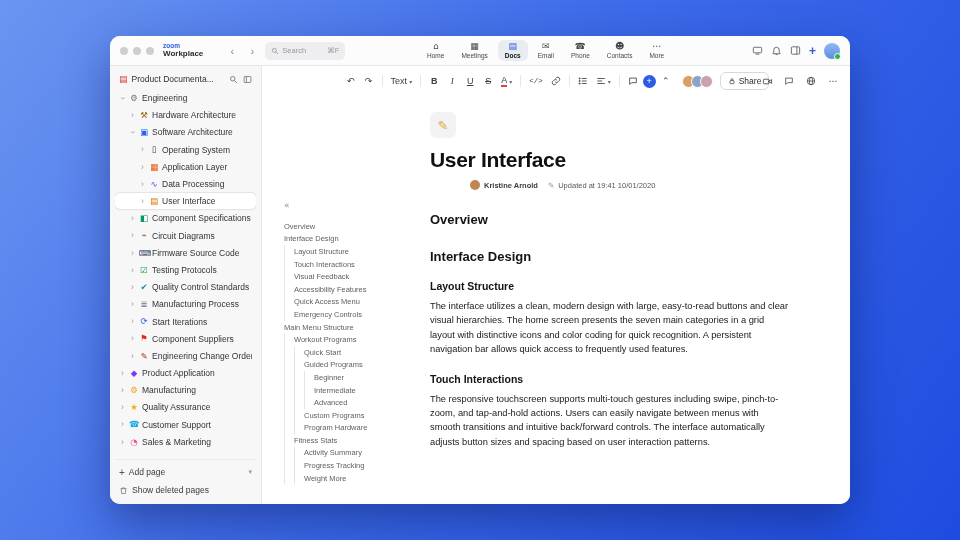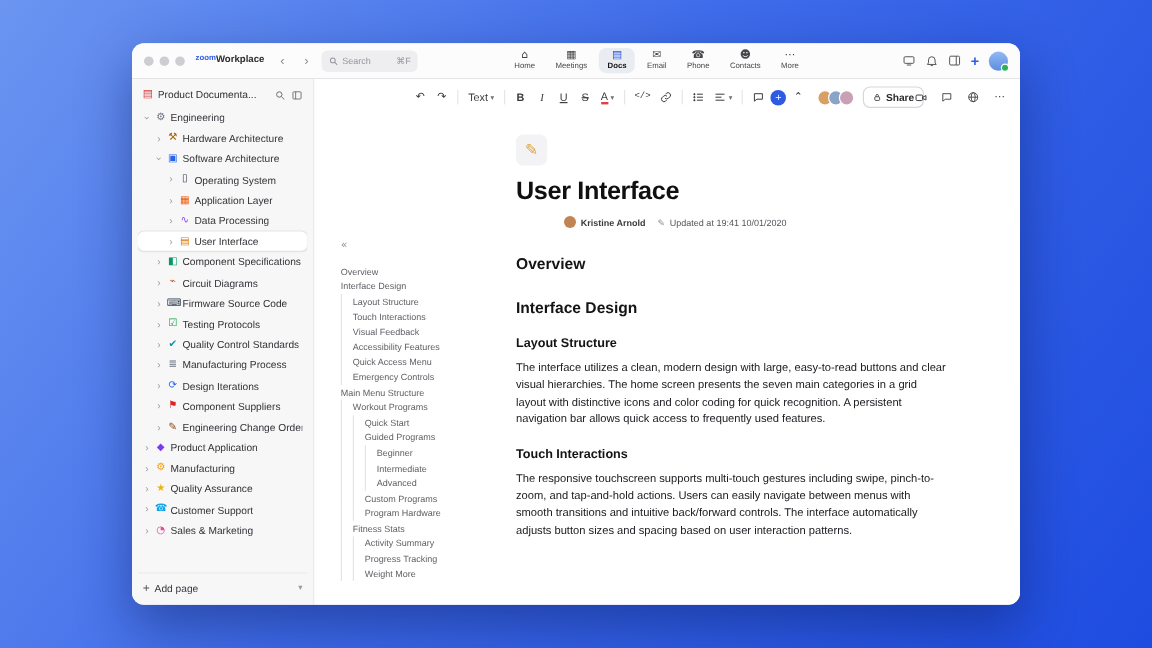--- a/index.html
+++ b/index.html
@@ -9,21 +9,21 @@
     background:linear-gradient(125deg,#6b95f1 0%,#3f6cea 45%,#1e4ce0 100%); }
   .window { position:absolute; left:110px; top:36px; width:740px; height:468px;
     background:#fff; border-radius:10px; overflow:hidden; display:flex; flex-direction:column;
     box-shadow:0 18px 45px rgba(8,24,90,.45); }
 
   
   .titlebar { flex:0 0 30px; display:flex; align-items:center; padding:0 10px; gap:6px;
     background:#fcfcfd; border-bottom:1px solid #e5e5e7; }
   .lights { display:flex; gap:5px; margin-right:3px; }
   .light { width:8px; height:8px; border-radius:50%; background:#cdced1; }
-  .logo { display:flex; flex-direction:row; line-height:1.05; margin-right:2px; }
+  .logo { display:flex; flex-direction:column; line-height:1.05; margin-right:16px; }
   .logo-top { font-size:6.5px; font-weight:700; color:#2d5be3; }
   .logo-bottom { font-size:8px; font-weight:700; color:#2b2b2e; }
   .navbtn { width:14px; height:14px; border:none; background:none; color:#8a8a8e;
     font-size:11px; padding:0; line-height:12px; cursor:pointer; }
   .search { display:flex; align-items:center; gap:3px; background:#eeeef1; border-radius:5px;
     height:18px; padding:0 6px; width:80px; color:#96969c; font-size:7.5px; }
   .search .kbd { margin-left:auto; }
   .tabs { display:flex; gap:3px; margin:0 auto; }
   .tab { display:flex; flex-direction:column; align-items:center; gap:1px;
     padding:2px 7px; border-radius:6px; color:#47474b; cursor:pointer; }
@@ -80,21 +80,21 @@
   .b { font-weight:700; } .i { font-style:italic; font-family:"Liberation Serif",serif; }
   .u { text-decoration:underline; } .s { text-decoration:line-through; }
   .colorA { border-bottom:2px solid #e04040; line-height:1; padding-bottom:0px; }
   .code { font-family:"Liberation Mono", monospace; font-size:7.5px; }
   .insert { width:13px; height:13px; min-width:13px; border-radius:50%; background:#2d5be3;
     color:#fff; font-size:9px; padding:0; line-height:1; }
   .avgroup { display:flex; margin:0 5px 0 6px; }
   .av { width:13px; height:13px; border-radius:50%; border:1.5px solid #fff; margin-left:-4px; }
   .av:first-child { margin-left:0; }
   .share { display:flex; align-items:center; gap:3px; border:1px solid #d8d8dc; border-radius:6px;
-    height:18px; padding:0 7px; font-size:8.5px; color:#2a2a2e; background:#fff; cursor:pointer;font-weight:bold; }
+    height:18px; padding:0 7px; font-size:8.5px; color:#2a2a2e; background:#fff; cursor:pointer; }
   .dt-right { position:absolute; right:10px; top:0; height:30px; display:flex; gap:8px;
     align-items:center; color:#47474c; }
   .dt-right .dtb { min-width:14px; padding:0 1px; }
 
   .doc-body { flex:1; display:flex; min-height:0; overflow:hidden; }
   .outline { flex:0 0 168px; width:168px; padding:104px 0 0 22px; font-size:7.5px; color:#5f5f66; }
   .outline-collapse { color:#8a8a90; font-size:9px; margin-bottom:10px;
     font-family:"DejaVu Sans", sans-serif; cursor:pointer; width:12px; }
   .orow { display:flex; align-items:stretch; height:12.6px; cursor:pointer; }
   .guide { width:10px; flex:0 0 10px; border-left:1px solid #e4e4e8; }
@@ -280,21 +280,21 @@
               <span class="tlab">Quality Control Standards</span>
             </div>
             <div class="tree-row" style="padding-left: 14px;">
               <span class="chev">›</span>
               <span class="ticn" style="color: rgb(107, 114, 128);">≣</span>
               <span class="tlab">Manufacturing Process</span>
             </div>
             <div class="tree-row" style="padding-left: 14px;">
               <span class="chev">›</span>
               <span class="ticn" style="color: rgb(37, 99, 235);">⟳</span>
-              <span class="tlab">Design Iterations</span>
+              <span class="tlab">Start Iterations</span>
             </div>
             <div class="tree-row" style="padding-left: 14px;">
               <span class="chev">›</span>
               <span class="ticn" style="color: rgb(220, 38, 38);">⚑</span>
               <span class="tlab">Component Suppliers</span>
             </div>
             <div class="tree-row" style="padding-left: 14px;">
               <span class="chev">›</span>
               <span class="ticn" style="color: rgb(146, 64, 14);">✎</span>
               <span class="tlab">Engineering Change Orders</span>
@@ -323,20 +323,30 @@
               <span class="chev">›</span>
               <span class="ticn" style="color: rgb(236, 72, 153);">◔</span>
               <span class="tlab">Sales &amp; Marketing</span>
             </div>
           </div>
         <div class="sb-bottom">
           <div class="sb-row">
             <span class="plus">+</span>
             <span>Add page</span>
             <span class="right">▾</span>
+          </div>
+          <div class="sb-row">
+            <span>
+              <svg width="9" height="9" viewBox="0 0 24 24" fill="none" stroke="#6a6a70" stroke-width="1.8">
+                  <path d="M4 7h16"></path>
+                  <path d="M9 7V5h6v2"></path>
+                  <path d="M6 7l1 13h10l1-13"></path>
+                </svg>
+            </span>
+            <span>Show deleted pages</span>
           </div>
         </div>
       </aside>
 
       <section class="content">
 
         <div class="doc-toolbar">
           <button class="dtb glyph">↶</button>
           <button class="dtb glyph">↷</button>
           <span class="sep"></span>

